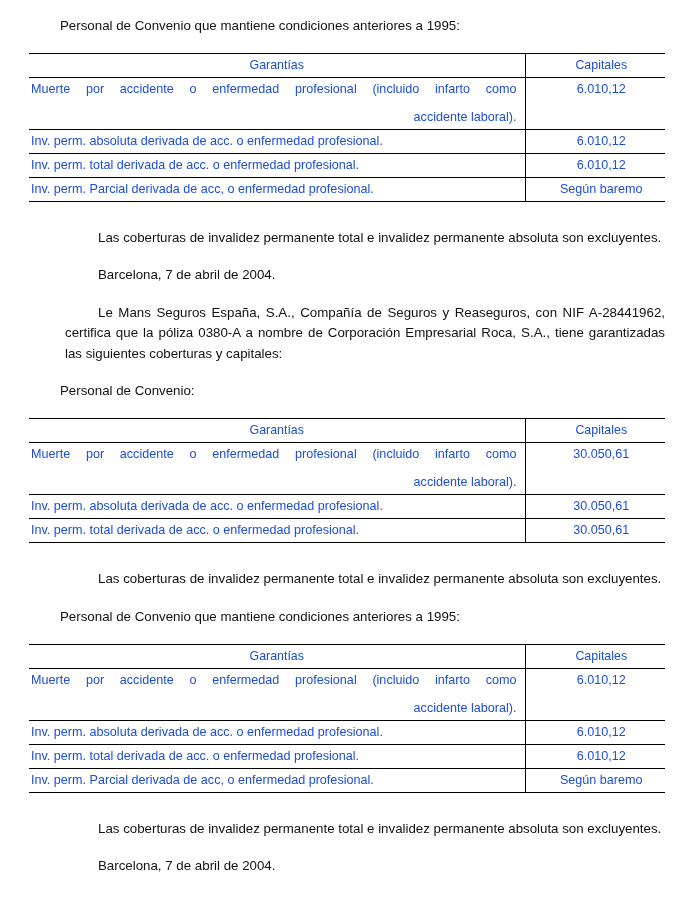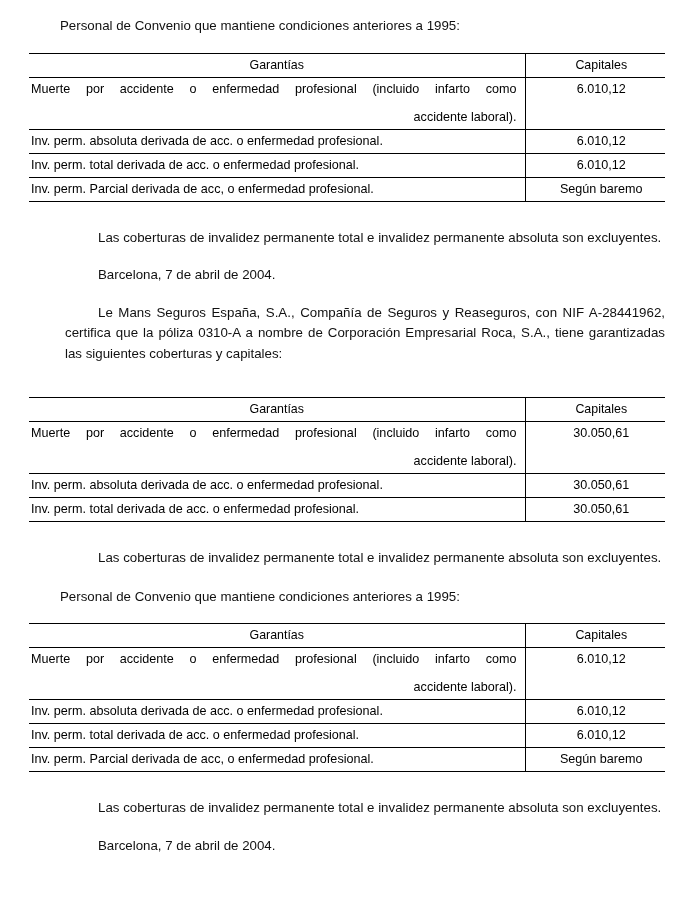--- a/index.html
+++ b/index.html
@@ -43,21 +43,21 @@
   .gap-17 { height: 17px; }
   .gap-18 { height: 18px; }
   .gap-26 { height: 26px; }
 
   
   table.cov {
     width: 636px;
     border-collapse: collapse;
     table-layout: fixed;
     font-size: 12.6px;
-    color: #000000;
+    color: #1d4ed8;
   }
   table.cov col.c-gar { width: 496px; }
   table.cov col.c-cap { width: 140px; }
 
   table.cov th,
   table.cov td {
     border-top: 1.1px solid #000;
     border-bottom: 1.1px solid #000;
     padding: 0;
     vertical-align: top;
@@ -159,24 +159,25 @@
   <div class="gap-26"></div>
 
   <p class="para lead">Las coberturas de invalidez permanente total e invalidez permanente absoluta son excluyentes.</p>
 
   <div class="gap-17"></div>
 
   <p class="para lead">Barcelona, 7 de abril de 2004.</p>
 
   <div class="gap-17"></div>
 
-  <p class="para lead">Le Mans Seguros España, S.A., Compañía de Seguros y Reaseguros, con NIF A-28441962, certifica que la póliza 0310-A a nombre de Corporación Empresarial Roca, S.A., tiene garantizadas las siguientes coberturas y capitales:</p>
-
-  <div class="gap-17"></div>
-
+  <p class="para lead">Le Mans Seguros España, S.A., Compañía de Seguros y Reaseguros, con NIF A-28441962, certifica que la póliza 0380-A a nombre de Corporación Empresarial Roca, S.A., tiene garantizadas las siguientes coberturas y capitales:</p>
+
+  <div class="gap-17"></div>
+
+  <p class="para indent">Personal de Convenio:</p>
 
   <div class="gap-16"></div>
 
   <table class="cov">
     <colgroup>
         <col class="c-gar">
         <col class="c-cap">
       </colgroup>
     <thead>
       <tr>

